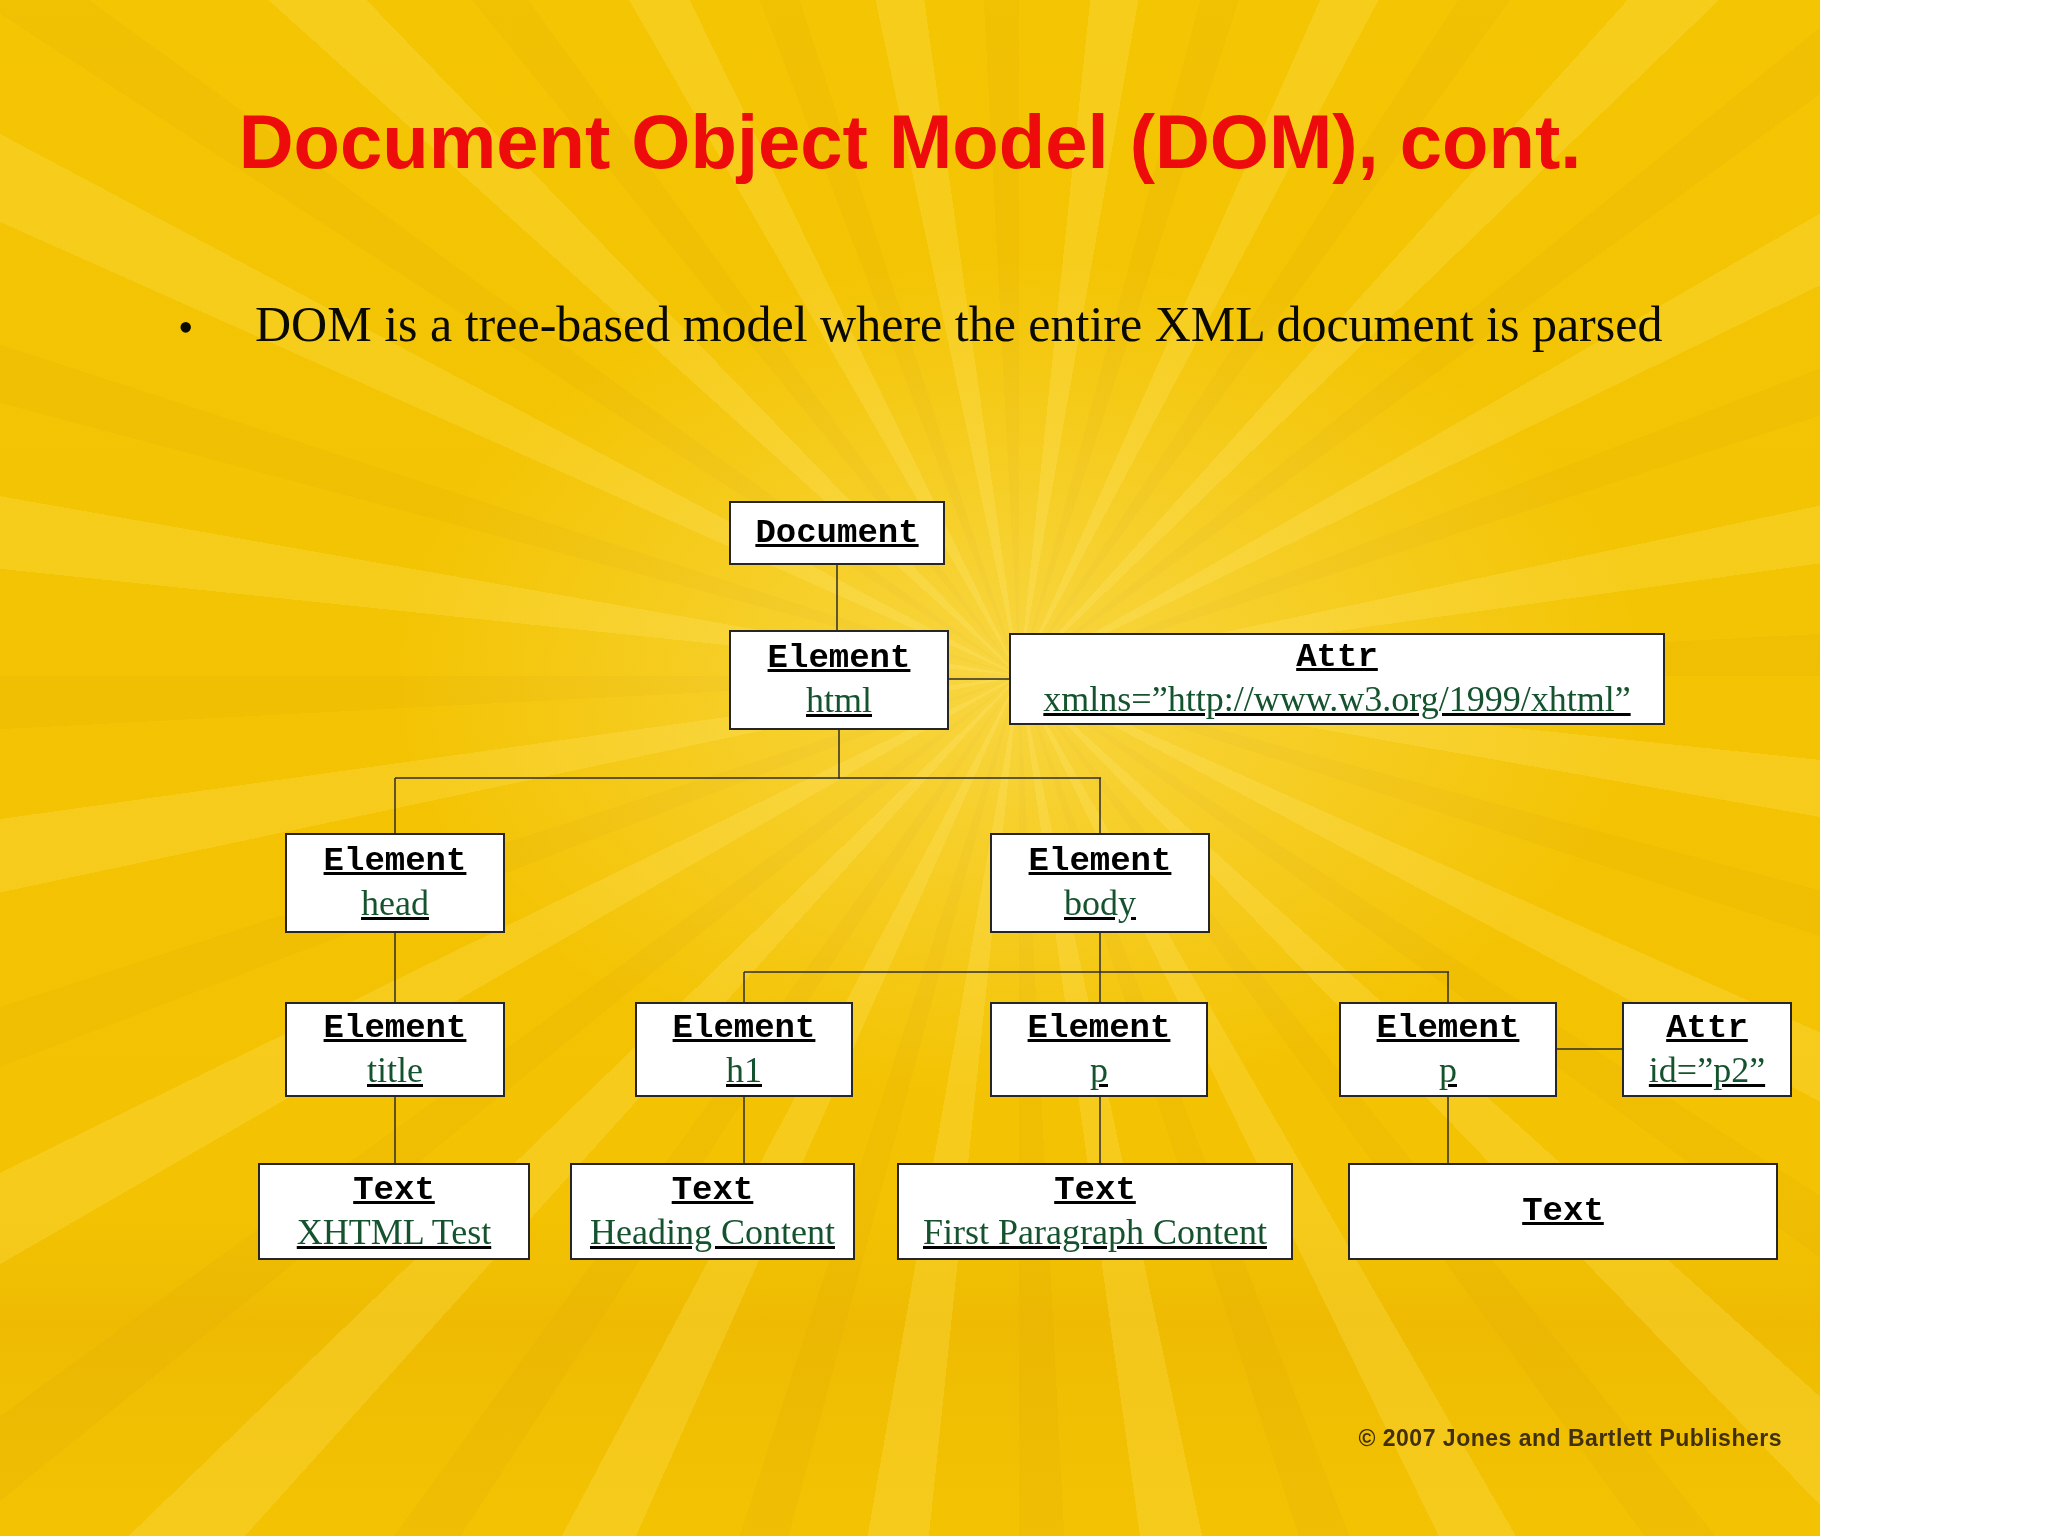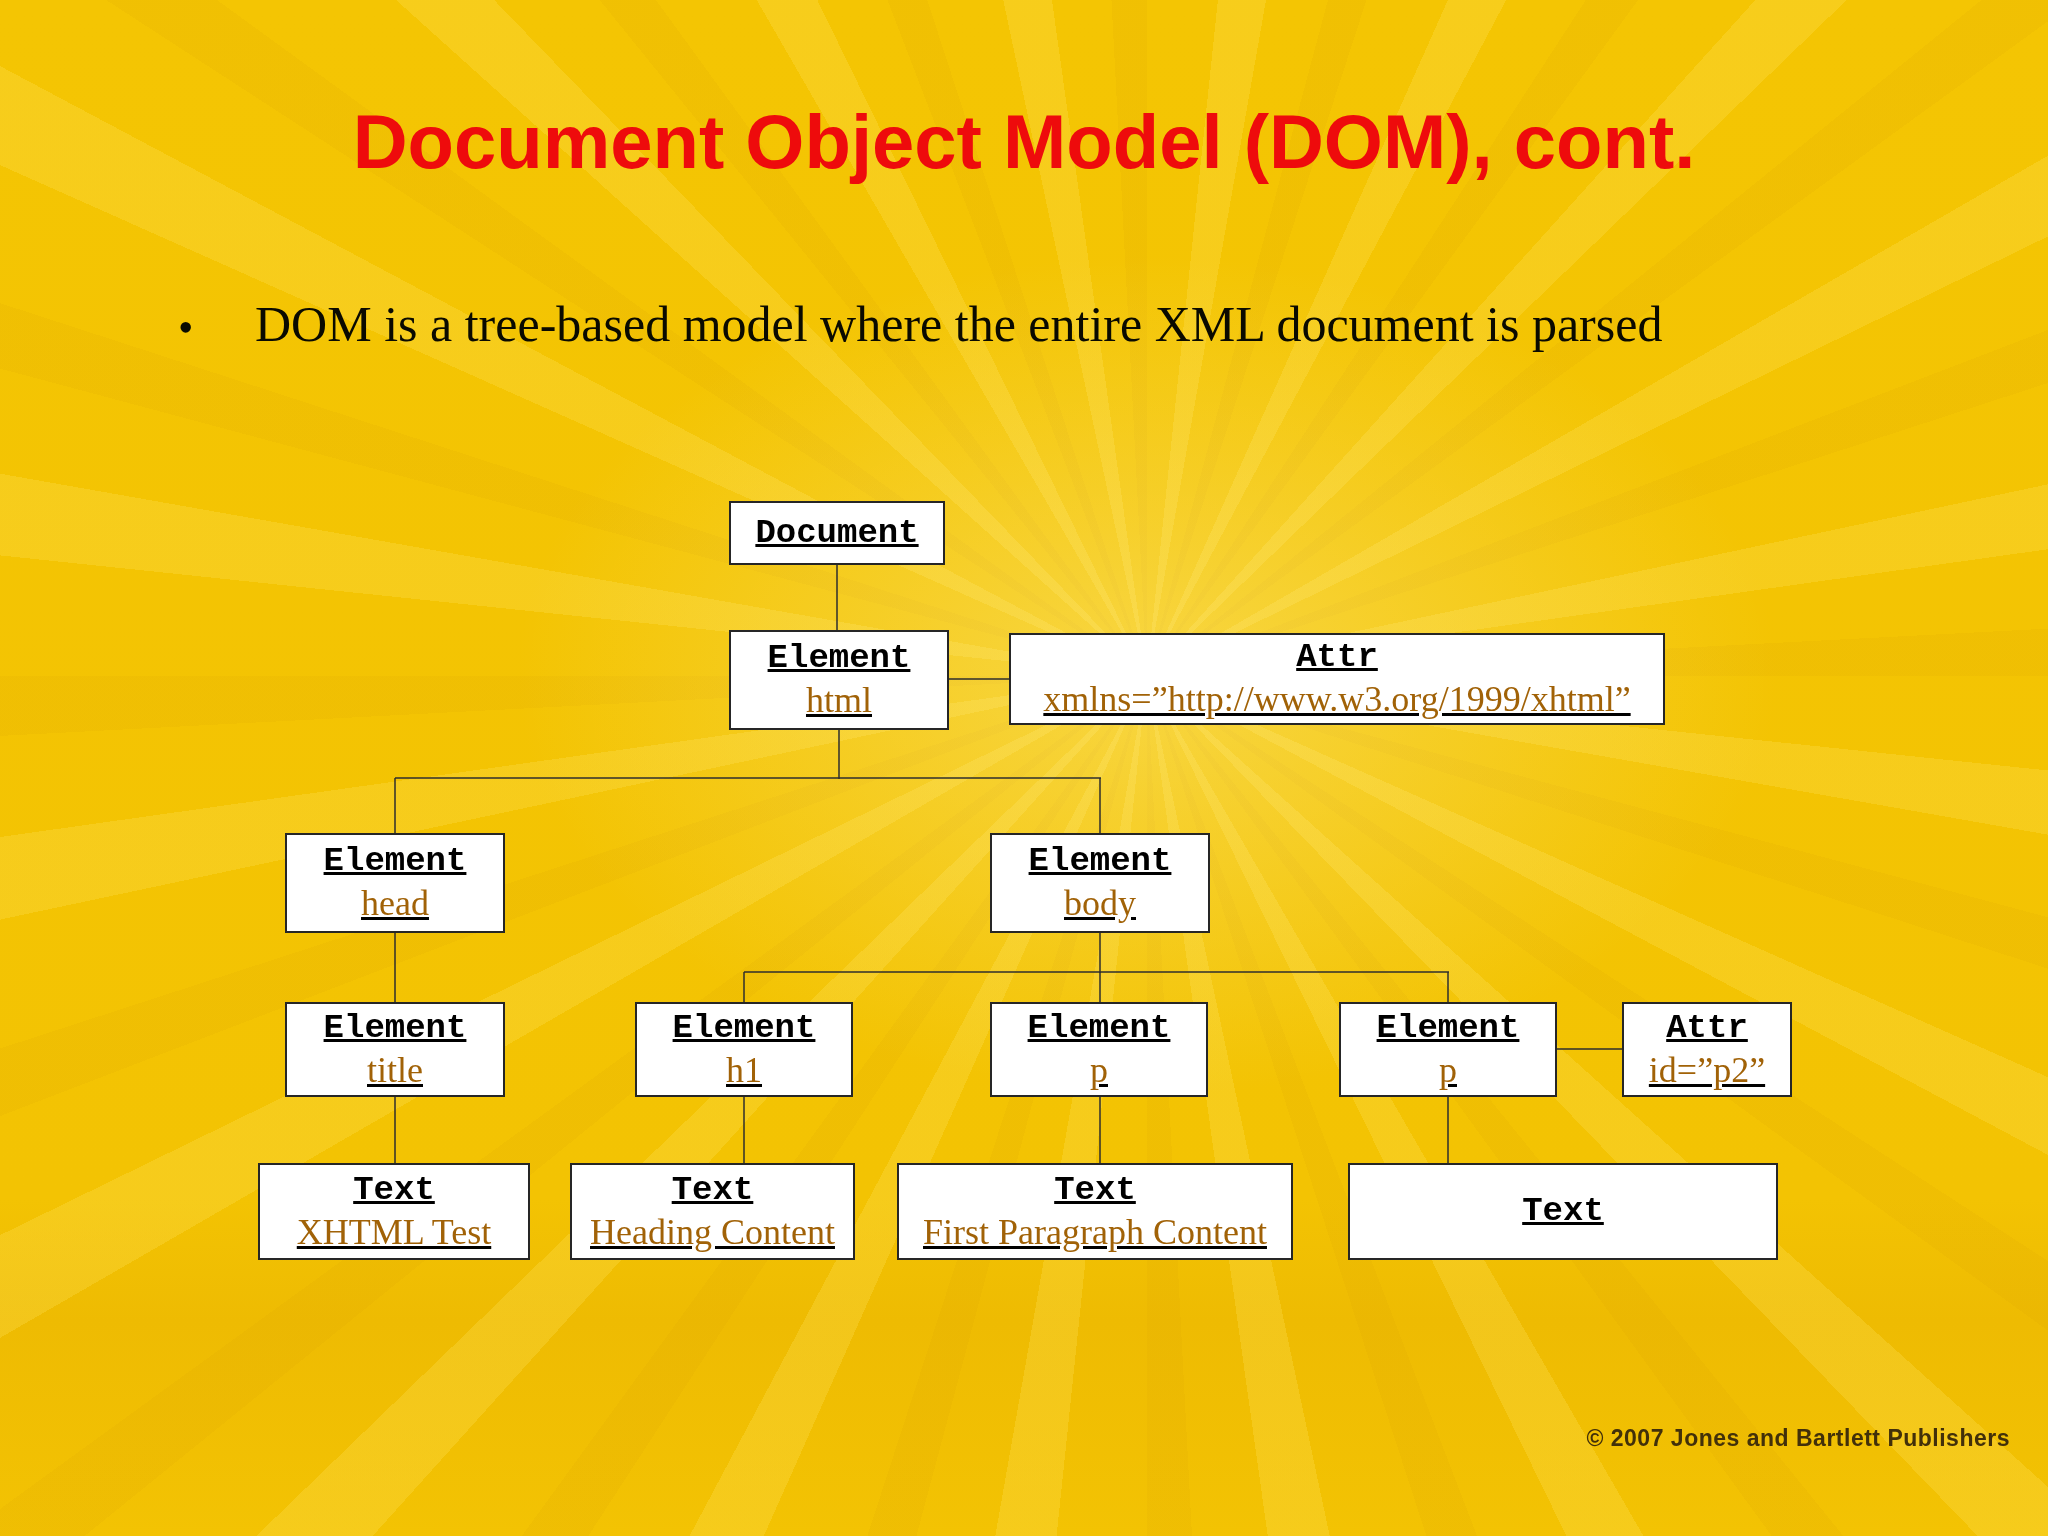--- a/index.html
+++ b/index.html
@@ -1,21 +1,21 @@
 <!DOCTYPE html>
 <html><head>
 <meta charset="utf-8">
 <style>
   html,body{margin:0;padding:0;}
   body{
     width:2048px;height:1536px;overflow:hidden;
     font-family:"Liberation Sans",sans-serif;
   }
   .slide{
-    position:relative;width:2048px;height:1536px;
+    position:relative;width:1820px;height:1536px;
     background:
       radial-gradient(ellipse 900px 600px at 56% 44%, rgba(255,242,160,0.40), rgba(255,242,160,0) 70%),
       repeating-conic-gradient(from -12deg at 56% 44%,
         rgba(255,226,90,0.28) 0deg 4deg,
         rgba(255,226,90,0) 4deg 9deg,
         rgba(214,158,0,0.12) 9deg 12deg,
         rgba(214,158,0,0) 12deg 18deg),
       linear-gradient(180deg,#f4c503 0%,#f3c303 78%,#eebb02 86%,#f3c303 100%),
       #f3c303;
   }
@@ -49,21 +49,21 @@
     display:flex;flex-direction:column;align-items:center;justify-content:center;
     text-align:center;padding:2px 4px;text-decoration:underline;
   }
   .node-type{
     font-family:"Liberation Mono","DejaVu Sans Mono",monospace;
     font-weight:700;font-size:34px;line-height:1.2;color:#000;
     white-space:nowrap;
   }
   .node-value{
     font-family:"Liberation Serif","DejaVu Serif",serif;
-    font-size:36px;line-height:1.18;color:#a16207;white-space:nowrap;
+    font-size:36px;line-height:1.18;color:#14532d;white-space:nowrap;
   }
   .footer{
     position:absolute;top:1425px;right:38px;
     font-weight:700;font-size:23px;letter-spacing:0.5px;
     color:#42300a;
     font-family:"Liberation Sans",sans-serif;
   }
 </style>
 </head>
 <body>

